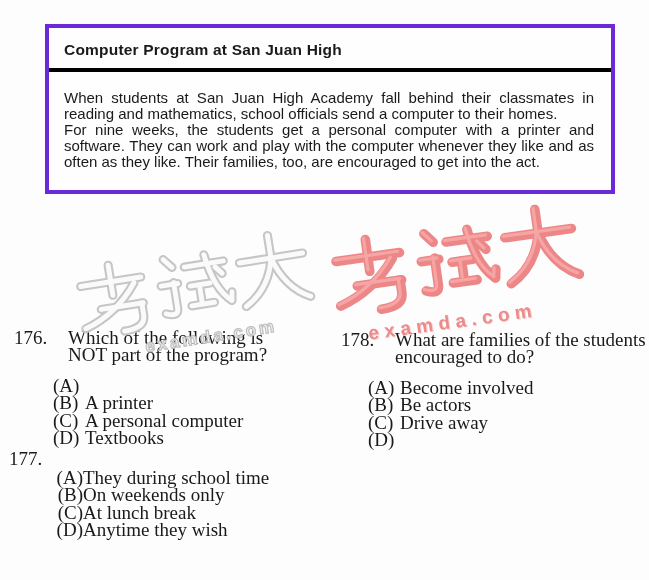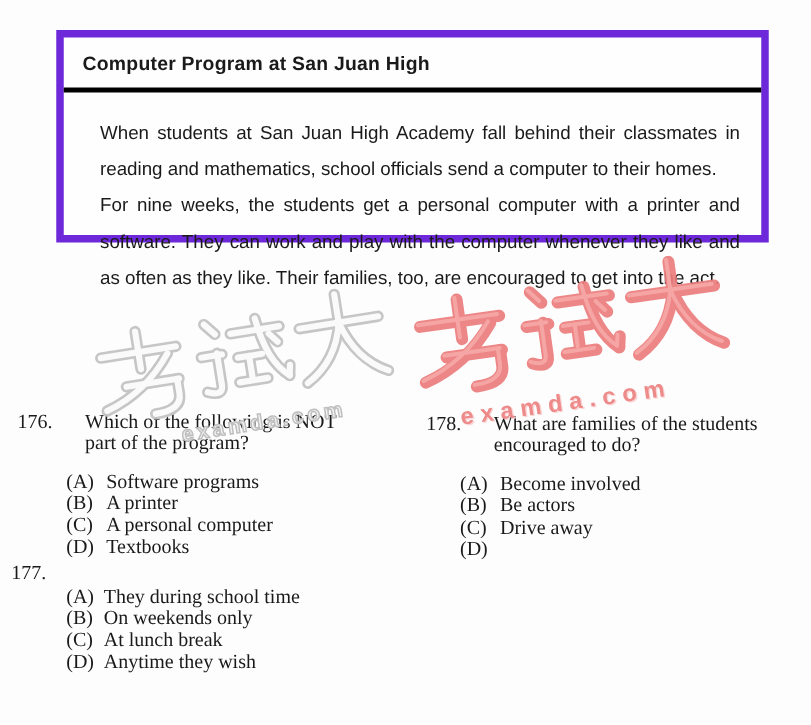--- a/index.html
+++ b/index.html
@@ -9,61 +9,61 @@
     background:#fdfdfd;
     font-family:"Liberation Serif", serif;
     color:#1a1a1a;
     overflow:hidden;
   }
 
   
   .passage-box {
     position:absolute; left:45px; top:24px;
     width:570px; height:170px;
-    border:6px solid #6d28d9;
+    border:4px solid #6d28d9;
     background:#fefefe;
     font-family:"Liberation Sans", sans-serif;
     box-sizing:border-box;
     z-index:1;
   }
   .box-title {
     font-weight:bold;
     font-size:15.5px;
     letter-spacing:.2px;
     padding:13px 16px 9px 15px;
   }
   .title-divider { height:4px; background:#000; }
   .box-body {
-    padding:0 17px 0 29px;
+    padding:0 17px 0 15px;
     font-size:15px;
-    line-height:29px;
+    line-height:16px;
     text-align:justify;
   }
   .box-body p { margin:0; }
   .box-body p.p1 { margin-top:18px; }
   .box-body p.p2 { }
 
   
   .question {
     position:absolute;
-    font-size:16px;
+    font-size:19px;
     line-height:17px;
     z-index:2;
   }
   .q-num { position:absolute; left:0; top:0; }
   .q-text { margin-left:54px; }
   .options { list-style:none; margin:0; padding:0; }
   .option  { display:flex; line-height:17.3px; }
   .opt-letter { flex:0 0 32px; }
 
   #q176 { left:14px;  top:329px; width:280px; }
   #q176 .q-text { width:218px; }
   #q176 .options { margin:14px 0 0 39px; }
 
-  #q177 { left:9px;   top:450px; width:310px; }
+  #q177 { left:9px;   top:450px; width:310px;text-align:right; }
   #q177 .q-text { width:262px; }
   #q177 .options { margin:19px 0 0 44px; }
   #q177 .opt-letter { flex:0 0 30px; }
 
   #q178 { left:341px; top:331px; width:300px; }
   #q178 .q-text { width:278px; }
   #q178 .options { margin:14px 0 0 27px; }
 
   
   .wm { position:absolute; z-index:3; pointer-events:none; }
@@ -178,21 +178,20 @@
   </svg>
   <div class="wm-sub">examda.com</div>
 </div>
 
 <div class="question" id="q176">
   <span class="q-num">176.</span>
   <div class="q-text">Which of the following is NOT part of the program?</div>
   <ul class="options">
     <li class="option">
       <span class="opt-letter">(A)</span>
-      <span class="opt-text">Software programs</span>
     </li>
     <li class="option">
       <span class="opt-letter">(B)</span>
       <span class="opt-text">A printer</span>
     </li>
     <li class="option">
       <span class="opt-letter">(C)</span>
       <span class="opt-text">A personal computer</span>
     </li>
     <li class="option">

